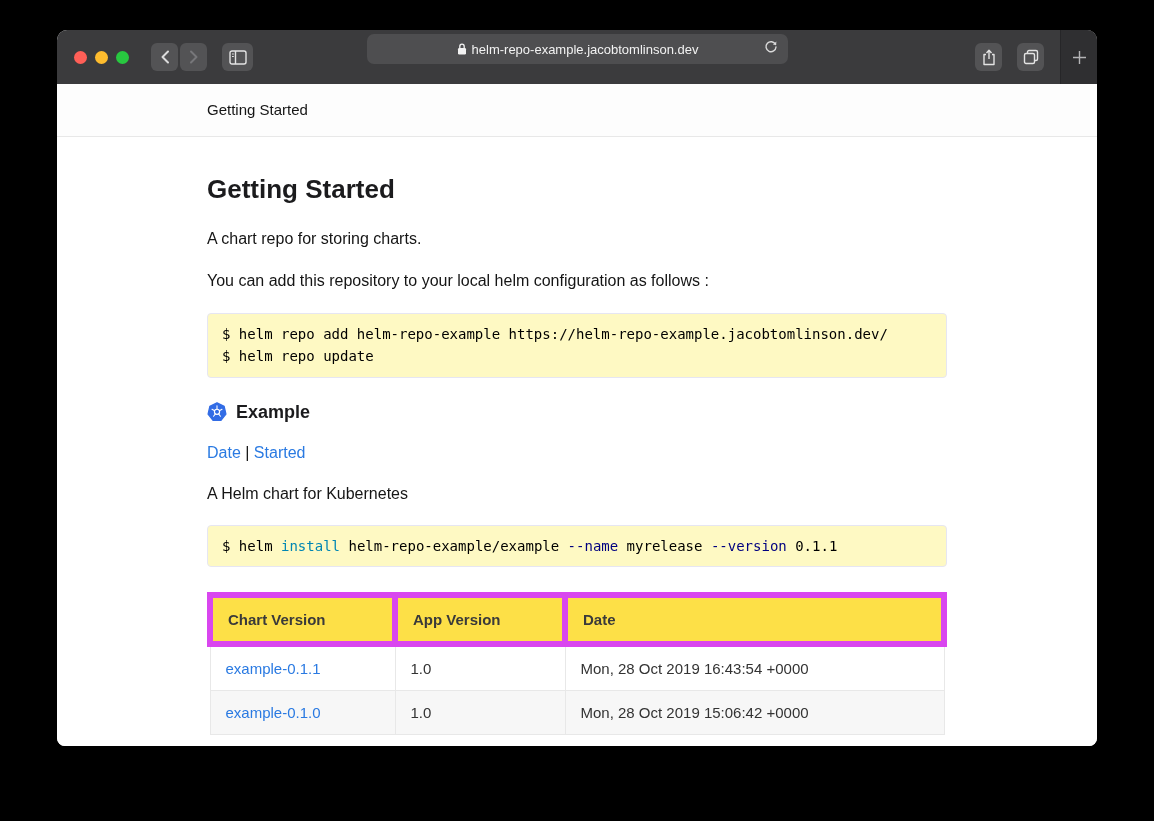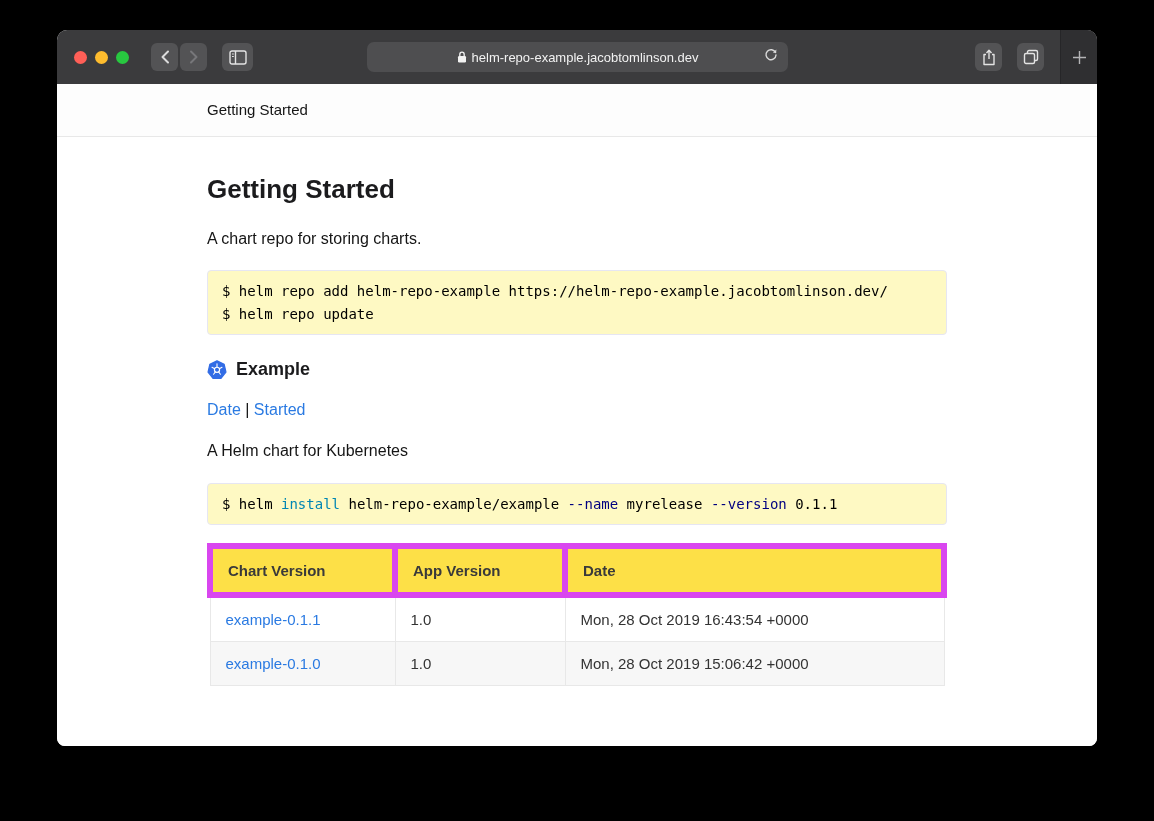--- a/index.html
+++ b/index.html
@@ -19,21 +19,21 @@
   .tl-close { background: #ff5f57; }
   .tl-min   { background: #febc2e; }
   .tl-zoom  { background: #28c840; }
 
   .nav-group { display: flex; gap: 2px; margin-left: 22px; }
   .tb-btn { width: 27px; height: 28px; border-radius: 6px; background: #535355; display: flex; align-items: center; justify-content: center; border: none; }
   .tb-btn.wide { width: 31px; margin-left: 15px; }
   .tb-btn svg { display: block; }
 
   .url-field {
-    position: absolute; left: 310px; top: 12px; width: 421px; height: 30px;
+    position: absolute; left: 310px; top: 4px; width: 421px; height: 30px;
     background: #4e4e50; border-radius: 7px; display: flex; align-items: center; justify-content: center;
     color: #f2f2f2; font-size: 13px; font-weight: 500;
   }
   .url-field .lock { margin-right: 5px; display: flex; }
   .url-field .refresh { position: absolute; right: 9px; top: 5px; display: flex; }
 
   .right-btns { position: absolute; right: 53px; top: 13px; display: flex; gap: 15px; }
   .newtab-area {
     position: absolute; right: 0; top: 0; width: 37px; height: 54px;
     background: #2f2f31; border-left: 1px solid #262628;
@@ -67,21 +67,21 @@
   .tok-flag    { color: #000080; }
 
   .chart-title-row { display: flex; align-items: center; gap: 9px; margin-bottom: 21px; }
   .chart-title-row h3 { font-size: 18px; font-weight: 700; color: #1b1b1d; }
   .k8s-icon { display: flex; }
 
   .chart-links { font-size: 16px; margin-bottom: 21px; }
   a.blue-link { color: #2a7ae2; text-decoration: none; }
   .link-sep { color: #151515; }
 
-  pre.install-block { margin-bottom: 18px; }
+  pre.install-block { margin-bottom: 25px; }
 
   table.versions {
     width: 100%; border-collapse: collapse; font-size: 15px; color: #333;
     border: 1px solid #e2e2e2;
   }
   table.versions th {
     background: #fde047; border: 6px solid #d946ef; text-align: left;
     font-weight: 700; color: #3a3a3a; padding: 13px 15px; margin-top: 47px;
   }
   table.versions td { border: 1px solid #e8e8e8; padding: 13px 15px; }
@@ -180,20 +180,21 @@
         <a href="#">Getting Started</a>
       </nav>
     </div>
   </div>
 
   <div class="page-content">
     <div class="content-inner">
 
       <h1 class="section-heading">Getting Started</h1>
       <p class="para">A chart repo for storing charts.</p>
+      <p class="para">You can add this repository to your local helm configuration as follows :</p>
 
       <pre class="code-block"><code>$ helm repo add helm-repo-example https://helm-repo-example.jacobtomlinson.dev/
 $ helm repo update</code></pre>
 
 
       <div class="chart-title-row">
         <span class="k8s-icon">
           <svg width="20" height="20" viewBox="0 0 24 24">
             <polygon points="12,1 20.6,5.14 22.72,14.45 16.77,21.91 7.23,21.91 1.28,14.45 3.4,5.14" fill="#326ce5" stroke="#326ce5" stroke-width="1.5" stroke-linejoin="round"></polygon>
             <circle cx="12" cy="11.8" r="3.1" fill="none" stroke="#ffffff" stroke-width="1.4"></circle>

